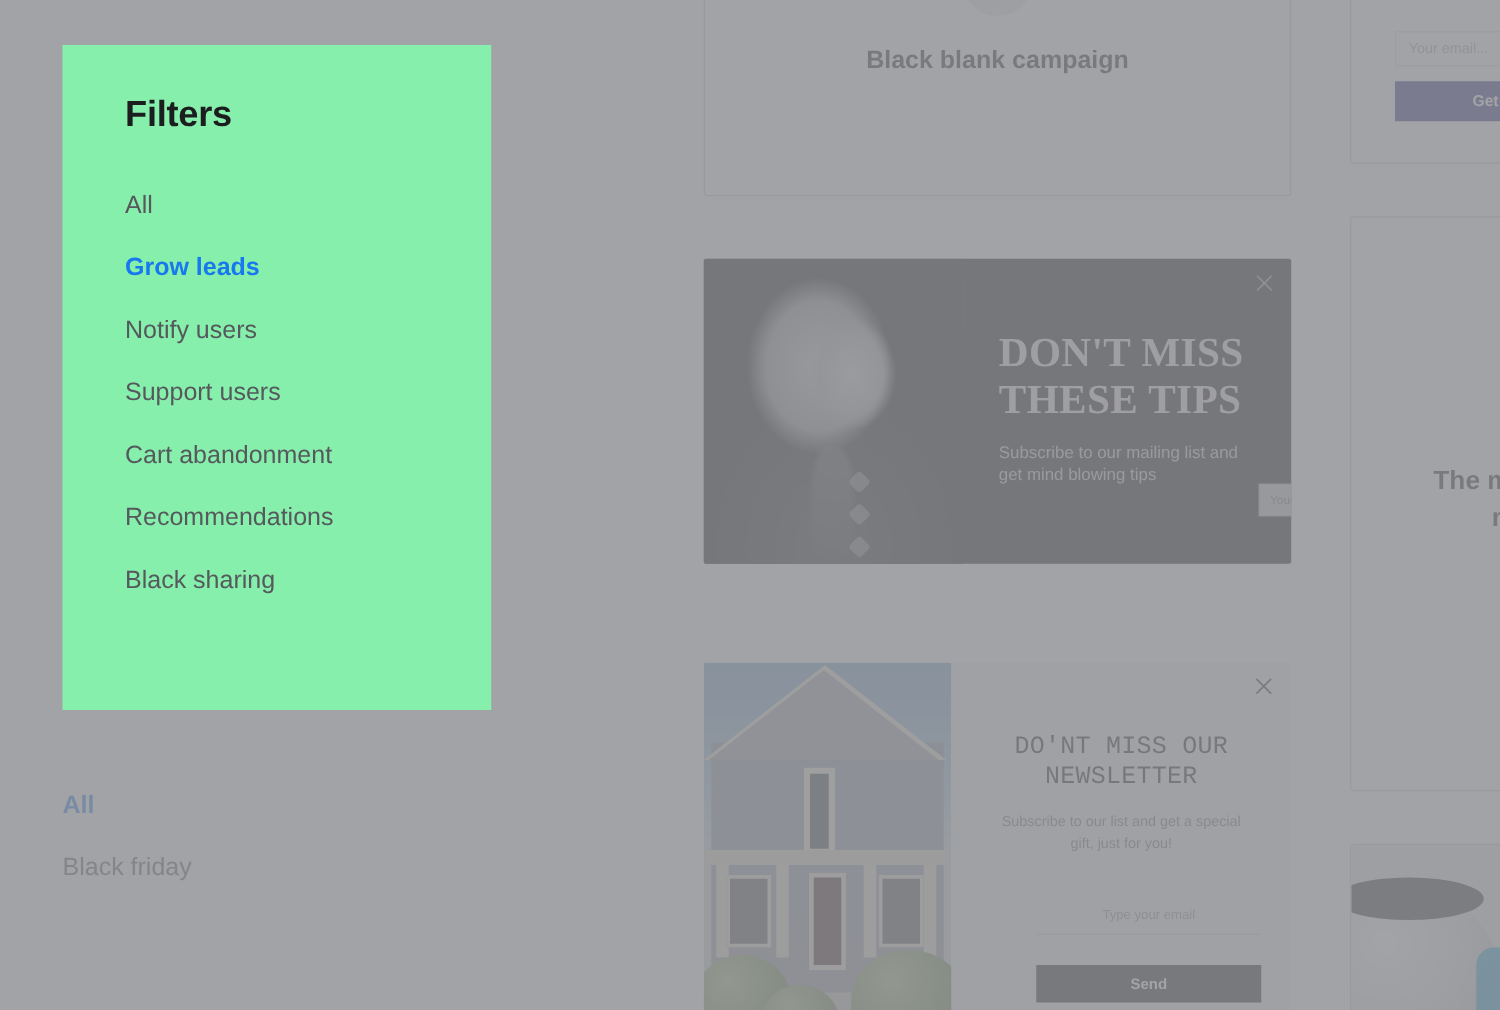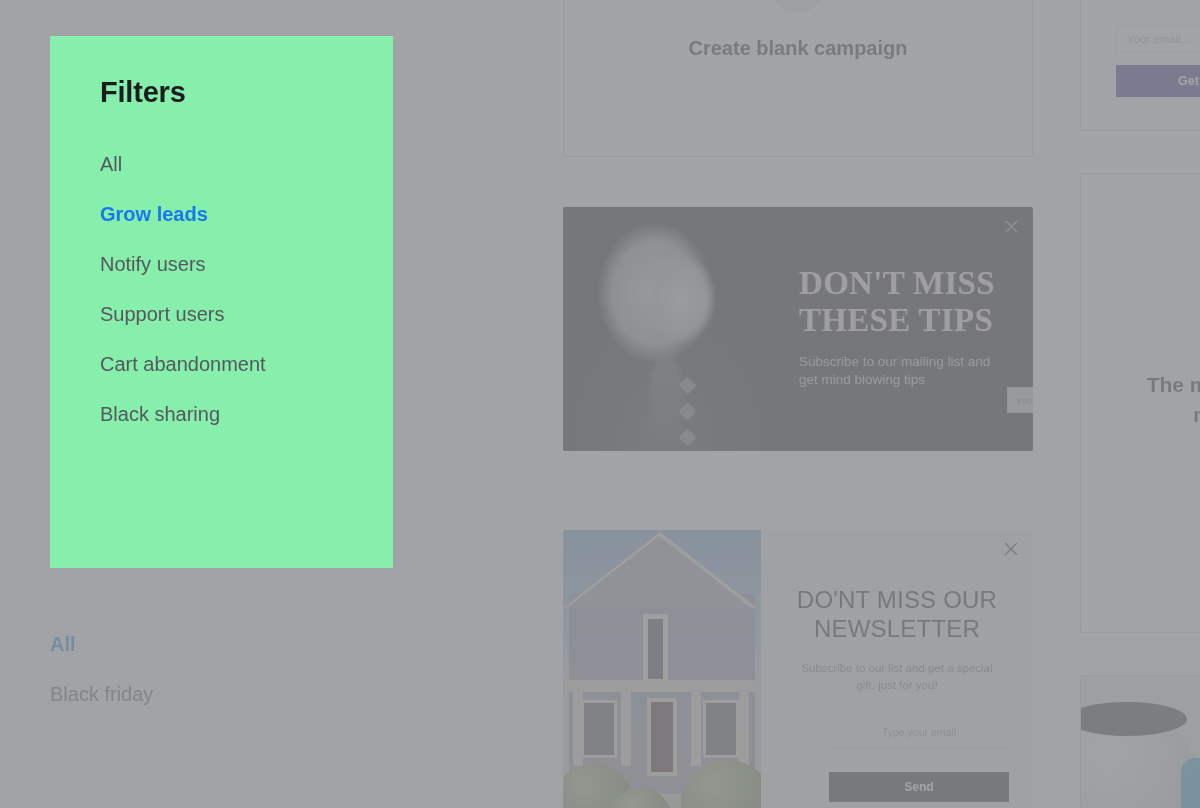--- a/index.html
+++ b/index.html
@@ -283,22 +283,22 @@
     background: linear-gradient(180deg, #c9c6bd 0%, #b4b1a8 100%);
   }
 
   .promo-light .pane {
     flex: 1;
     position: relative;
     padding: 56px 26px 0 26px;
     text-align: center;
   }
   .promo-light .headline {
-    font-family: Liberation Sans, sans-serif;
-    font-size: 24px;
+    font-family: Liberation Mono, monospace;
+    font-size: 20px;
     line-height: 1.2;
     color: #111214;
     letter-spacing: 0.2px;
   }
   .promo-light .subtext {
     margin-top: 16px;
     font-size: 11.5px;
     line-height: 1.5;
     color: #6d7074;
     padding: 0 12px;
@@ -465,21 +465,21 @@
 
     <div class="events-block">
       <a class="sidebar-link is-active">All</a>
       <a class="sidebar-link">Black friday</a>
     </div>
 
     <div class="blank-card">
       <div class="blank-card-plus">
         
       </div>
-      <div class="blank-card-label">Create blank campaign</div>
+      <div class="blank-card-label">Black blank campaign</div>
     </div>
 
     <div class="promo-dark">
       <div class="photo">
         <div class="photo-portrait"></div>
         <div class="photo-buttons">
           <i></i>
             <i></i>
             <i></i>
         </div>
@@ -560,16 +560,17 @@
   <div class="dim-overlay"></div>
 
   <div class="filters-panel">
     <div class="panel-title">Filters</div>
 
     <a class="filter-item">All</a>
     <a class="filter-item is-active">Grow leads</a>
     <a class="filter-item">Notify users</a>
     <a class="filter-item">Support users</a>
     <a class="filter-item">Cart abandonment</a>
+    <a class="filter-item">Recommendations</a>
     <a class="filter-item">Black sharing</a>
   </div>
 
 </div>
 
 </body></html>

